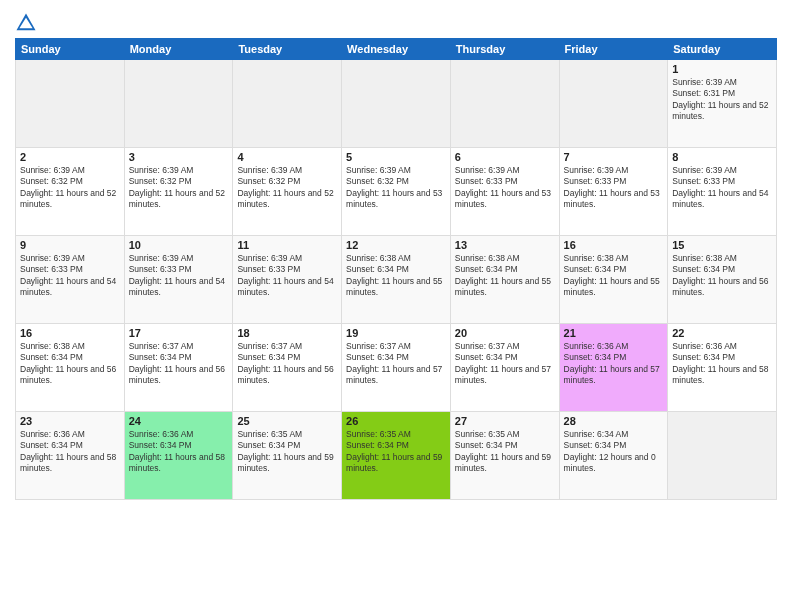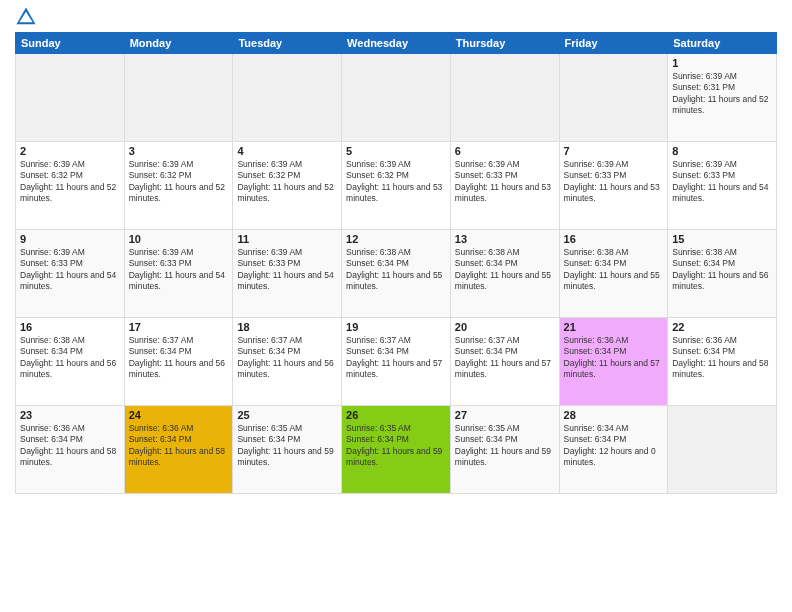--- a/index.html
+++ b/index.html
@@ -5,21 +5,21 @@
     * { box-sizing: border-box; margin: 0; padding: 0; }
     body {
       font-family: Arial, sans-serif;
       background: #fff;
       width: 792px;
       height: 612px;
       overflow: hidden;
     }
     .container {
       width: 792px;
-      padding: 6px 15px;
+      padding: 12px 15px;
     }
     .header-top {
       display: flex;
       align-items: flex-start;
       justify-content: space-between;
       margin-bottom: 4px;
     }
     .logo {
       display: flex;
       align-items: center;
@@ -272,21 +272,21 @@
 Daylight: 11 hours and 58 minutes.</div>
           </td>
         </tr>
         <tr>
           <td style="background: rgb(249, 249, 249);">
             <span class="day-num">23</span>
             <div class="day-info" style="white-space: pre-line;">Sunrise: 6:36 AM
 Sunset: 6:34 PM
 Daylight: 11 hours and 58 minutes.</div>
           </td>
-          <td style="background: #eab308;">
+          <td style="background: #86efac;">
             <span class="day-num">24</span>
             <div class="day-info" style="white-space: pre-line;">Sunrise: 6:36 AM
 Sunset: 6:34 PM
 Daylight: 11 hours and 58 minutes.</div>
           </td>
           <td style="background: rgb(249, 249, 249);">
             <span class="day-num">25</span>
             <div class="day-info" style="white-space: pre-line;">Sunrise: 6:35 AM
 Sunset: 6:34 PM
 Daylight: 11 hours and 59 minutes.</div>

